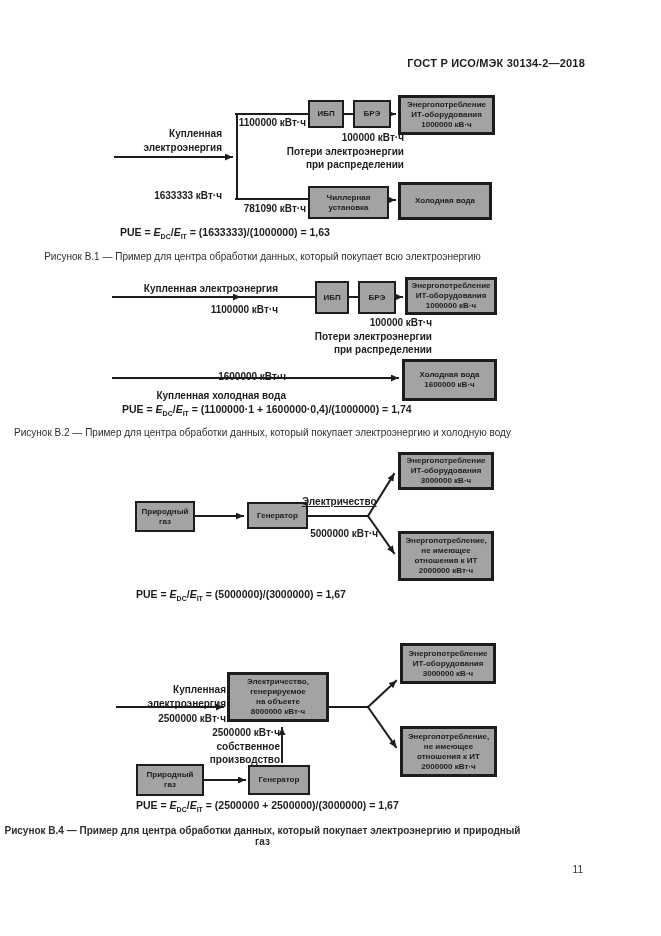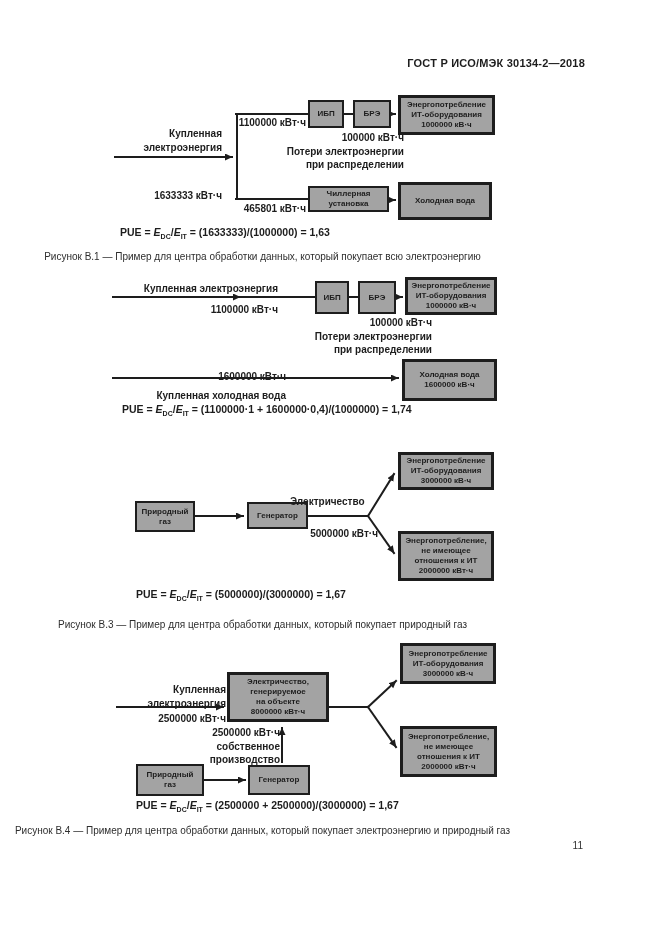--- a/index.html
+++ b/index.html
@@ -1,21 +1,21 @@
 <!DOCTYPE html>
 <html><head>
 <meta charset="utf-8">
 <style>
   html,body{margin:0;padding:0;background:#e8e8e8;}
   .page{
     position:relative;width:661px;height:936px;background:#ffffff;margin:0 auto;
     font-family:"Liberation Sans", sans-serif;color:#1d1d1d;overflow:hidden;
   }
   .hdr{position:absolute;top:57px;right:76px;font-size:11px;font-weight:bold;letter-spacing:.2px;}
-  .pagenum{position:absolute;top:840px;right:78px;font-size:10px;color:#333;}
+  .pagenum{position:absolute;top:864px;right:78px;font-size:10px;color:#333;}
   svg.wires{position:absolute;left:0;top:0;z-index:1;}
   .box{
     position:absolute;z-index:2;box-sizing:border-box;background:#a3a3a3;
     border:2px solid #1d1d1d;display:flex;flex-direction:column;align-items:center;justify-content:center;
     font-size:8px;font-weight:bold;line-height:1.25;text-align:center;white-space:pre-line;
   }
   .box.em{border-width:3px;}
   .lbl{
     position:absolute;z-index:2;font-size:10px;font-weight:bold;line-height:1.35;
     text-align:right;white-space:pre-line;
@@ -75,57 +75,57 @@
   <div class="lbl" style="left:122px;top:161px;width:100px;margin-top:28px;">1633333 кВт·ч</div>
   <div class="lbl" style="left:234px;top:116px;width:72px;">1100000 кВт·ч</div>
   <div class="box" style="left:308px;top:100px;width:36px;height:28px;">ИБП</div>
   <div class="box" style="left:353px;top:100px;width:38px;height:28px;">БРЭ</div>
   <div class="box em" style="left:398px;top:95px;width:97px;height:40px;">Энергопотребление
 ИТ-оборудования
 1000000 кВ·ч</div>
   <div class="lbl" style="left:286px;top:131px;width:118px;">100000 кВт·ч
 Потери электроэнергии
 при распределении</div>
-  <div class="lbl" style="left:236px;top:202px;width:70px;">465801 кВт·ч</div>
-  <div class="box" style="left:308px;top:186px;width:81px;height:26px;">Чиллерная
+  <div class="lbl" style="left:236px;top:202px;width:70px;">781090 кВт·ч</div>
+  <div class="box" style="left:308px;top:186px;width:81px;height:33px;">Чиллерная
 установка</div>
   <div class="box em" style="left:398px;top:182px;width:94px;height:38px;">Холодная вода</div>
   <div class="formula" style="left:120px;top:226px;"><span>PUE = </span><i><span>E</span></i><sub>DC</sub><span>/</span><i><span>E</span></i><sub>IT</sub><span> = (1633333)/(1000000) = 1,63</span></div>
   <div class="caption" style="top:251px;">Рисунок В.1 — Пример для центра обработки данных, который покупает всю электроэнергию</div>
 
   <div class="lbl" style="left:128px;top:282px;width:150px;">Купленная электроэнергия</div>
   <div class="lbl" style="left:128px;top:303px;width:150px;">1100000 кВт·ч</div>
   <div class="box" style="left:315px;top:281px;width:34px;height:33px;">ИБП</div>
   <div class="box" style="left:358px;top:281px;width:38px;height:33px;">БРЭ</div>
   <div class="box em" style="left:405px;top:277px;width:92px;height:38px;">Энергопотребление
 ИТ-оборудования
 1000000 кВ·ч</div>
   <div class="lbl" style="left:310px;top:316px;width:122px;">100000 кВт·ч
 Потери электроэнергии
 при распределении</div>
   <div class="lbl" style="left:128px;top:361px;width:158px;margin-top:28px;">Купленная холодная вода</div>
   <div class="lbl" style="left:128px;top:370px;width:158px;">1600000 кВт·ч</div>
   <div class="box em" style="left:402px;top:359px;width:95px;height:42px;">Холодная вода
 1600000 кВ·ч</div>
   <div class="formula" style="left:122px;top:403px;"><span>PUE = </span><i><span>E</span></i><sub>DC</sub><span>/</span><i><span>E</span></i><sub>IT</sub><span> = (1100000·1 + 1600000·0,4)/(1000000) = 1,74</span></div>
+  <div class="caption" style="top:427px;">Рисунок В.2 — Пример для центра обработки данных, который покупает электроэнергию и холодную воду</div>
 
   <div class="box" style="left:135px;top:501px;width:60px;height:31px;">Природный
 газ</div>
   <div class="box" style="left:247px;top:502px;width:61px;height:27px;">Генератор</div>
-  <div class="lbl" style="left:290px;top:495px;width:74px;">Электричество</div>
+  <div class="lbl" style="left:302px;top:495px;width:74px;text-decoration:underline;">Электричество</div>
   <div class="lbl" style="left:300px;top:527px;width:78px;">5000000 кВт·ч</div>
   <div class="box em" style="left:398px;top:452px;width:96px;height:38px;">Энергопотребление
 ИТ-оборудования
 3000000 кВ·ч</div>
   <div class="box em" style="left:398px;top:531px;width:96px;height:50px;">Энергопотребление,
 не имеющее
 отношения к ИТ
 2000000 кВт·ч</div>
   <div class="formula" style="left:136px;top:588px;"><span>PUE = </span><i><span>E</span></i><sub>DC</sub><span>/</span><i><span>E</span></i><sub>IT</sub><span> = (5000000)/(3000000) = 1,67</span></div>
-  <div class="caption" style="top:619px;">Рисунок В.3 — Пример для центра обработки данных, который покупает природный газ</div>
 
   <div class="lbl" style="left:126px;top:683px;width:100px;">Купленная
 электроэнергия</div>
   <div class="lbl" style="left:126px;top:712px;width:100px;">2500000 кВт·ч</div>
   <div class="box em" style="left:227px;top:672px;width:102px;height:50px;">Электричество,
 генерируемое
 на объекте
 8000000 кВт·ч</div>
   <div class="lbl" style="left:198px;top:726px;width:82px;">2500000 кВт·ч
 собственное
@@ -134,16 +134,16 @@
 газ</div>
   <div class="box" style="left:248px;top:765px;width:62px;height:30px;">Генератор</div>
   <div class="box em" style="left:400px;top:643px;width:96px;height:41px;">Энергопотребление
 ИТ-оборудования
 3000000 кВ·ч</div>
   <div class="box em" style="left:400px;top:726px;width:97px;height:51px;">Энергопотребление,
 не имеющее
 отношения к ИТ
 2000000 кВт·ч</div>
   <div class="formula" style="left:136px;top:799px;"><span>PUE = </span><i><span>E</span></i><sub>DC</sub><span>/</span><i><span>E</span></i><sub>IT</sub><span> = (2500000 + 2500000)/(3000000) = 1,67</span></div>
-  <div class="caption" style="top:825px;">Рисунок В.4 — Пример для центра обработки данных, который покупает электроэнергию и природный газ</div>
+  <div class="caption" style="top:825px;font-weight:bold;">Рисунок В.4 — Пример для центра обработки данных, который покупает электроэнергию и природный газ</div>
 
   <div class="pagenum">11</div>
 </div>
 
 </body></html>

